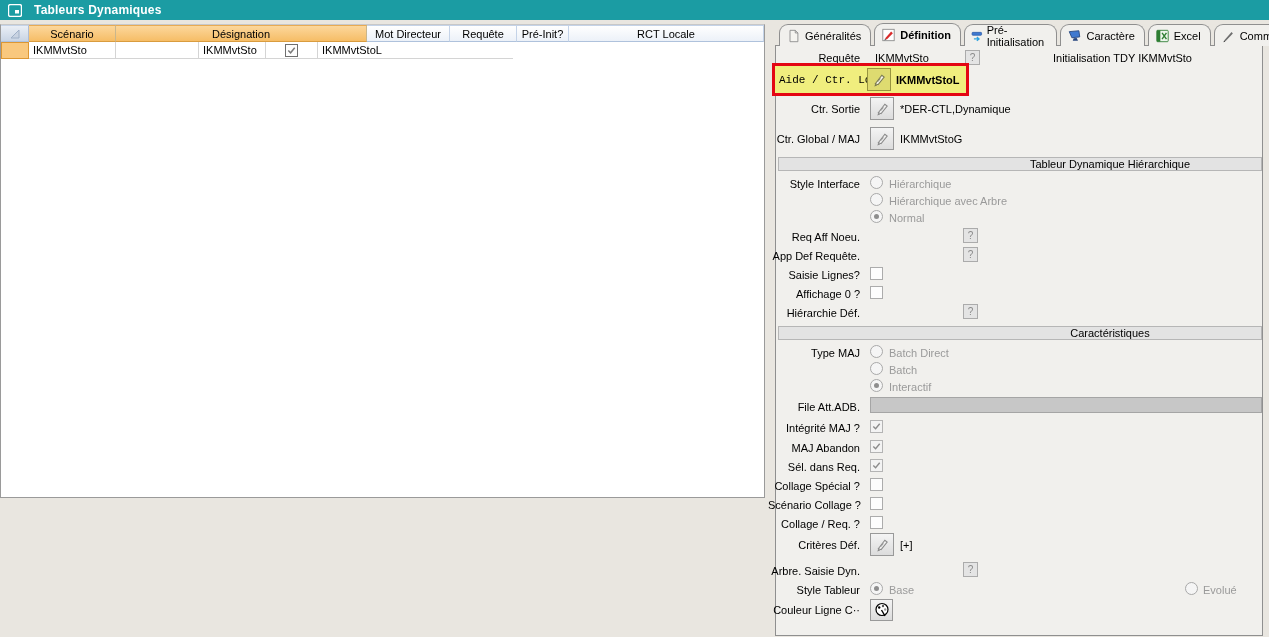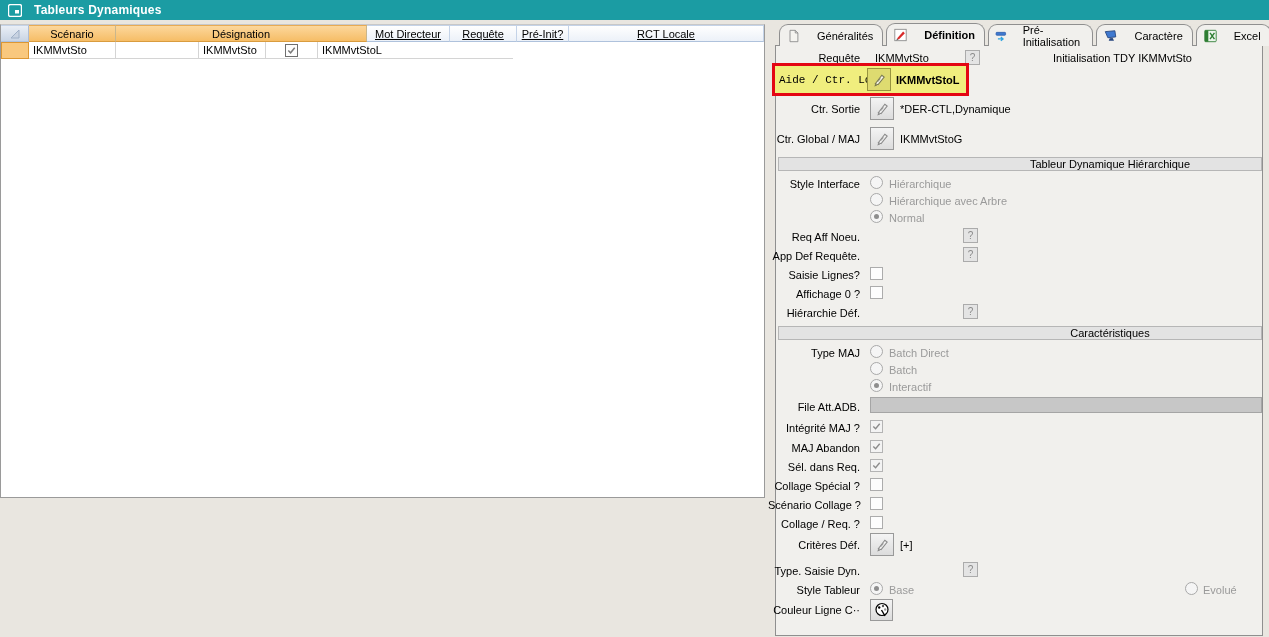--- a/index.html
+++ b/index.html
@@ -14,21 +14,21 @@
   .titlebar .ttext { margin-left:12px; font-size:12px; font-weight:bold; letter-spacing:.2px; }
 
   
   .table-area { position:absolute; left:0; top:24px; width:765px; height:474px;
     background:#fff; border:1px solid #9A9A9A; border-top:1px solid #C8C8C8; }
   .thead { display:flex; height:17px; }
   .th { height:17px; font-size:11px; line-height:16px; text-align:center; color:#000;
     border-right:1px solid #C9B68C; overflow:hidden; white-space:nowrap; }
   .th.orange { background:linear-gradient(#FCD79C,#F6BD66); border-top:1px solid #E8AB54; border-bottom:1px solid #D99C3F; }
   .th.bluish { background:linear-gradient(#FFFFFF,#ECF1F8); border-right:1px solid #C4D3E8;
-    border-top:1px solid #C4D3E8; border-bottom:1px solid #AFC2DC;text-decoration:underline; }
+    border-top:1px solid #C4D3E8; border-bottom:1px solid #AFC2DC; }
   .th.sel { background:linear-gradient(#EAEFF6,#C9D4E4); border-right:1px solid #AFBCD2;
     border-top:1px solid #C4D3E8; border-bottom:1px solid #AFC2DC;
     display:flex; align-items:center; justify-content:center; }
   .trow { display:flex; height:17px; }
   .td { height:17px; font-size:11px; line-height:16px; padding-left:4px; color:#000;
     border-right:1px solid #D4D4D4; border-bottom:1px solid #D4D4D4;
     overflow:hidden; white-space:nowrap; background:#fff; }
   .td.selcell { background:#F9C87E; border:1px solid #DD9733; padding:0; }
   .td.focus { border:2px solid #000; line-height:12px; padding-left:2px; }
   .td.cbcell { display:flex; align-items:center; justify-content:center; padding:0; }
@@ -39,21 +39,21 @@
   .cb { width:13px; height:13px; background:#FDFDFD; border:1px solid #ACACAC;
     display:flex; align-items:center; justify-content:center; }
   .cb.gray { background:#F3F3F3; border-color:#B4B4B4; color:#8C8C8C; }
   .cb.tbl { border-color:#6E6E6E; color:#7A7A7A; }
   .chk { width:11px; height:11px; display:block; }
 
   
   .panel-body { position:absolute; left:775px; top:45px; width:488px; height:591px;
     background:#F1F0ED; border:1px solid #8F8F8F; }
   .tabs { position:absolute; left:779px; top:24px; height:22px; display:flex; gap:3px; z-index:3; }
-  .tab { display:flex; align-items:center; gap:16px; padding:0 9px 0 6px; height:22px;
+  .tab { display:flex; align-items:center; gap:4px; padding:0 9px 0 6px; height:22px;
     background:#F1F0ED; border:1px solid #8F8F8F; border-bottom:none;
     border-radius:9px 9px 0 0; font-size:11px; color:#000; cursor:default; }
   .tab.active { font-weight:bold; height:23px; margin-top:-1px; z-index:4; }
   .tabicon { width:15px; height:14px; }
 
   
   .flabel { position:absolute; left:768px; width:92px; text-align:right;
     font-size:11px; line-height:13px; color:#000; white-space:nowrap; z-index:2; }
   .fvalue { position:absolute; font-size:11px; line-height:13px; color:#000; white-space:nowrap; z-index:2; }
   .qbtn { position:absolute; width:15px; height:15px; background:#E4E4E4; border:1px solid #ABABAB;
@@ -278,21 +278,21 @@
   <div class="flabel" style="top:539px">Critères Déf.</div>
   <div class="handbtn" style="left:870px; top:533px">
     <svg width="15" height="15" viewBox="0 0 16 16">
       <path d="M3.5 12.5 L10.5 3.5 L13 5.5 L6.5 13.5 Z" fill="#EFEFEF" stroke="#8A8A8A" stroke-width="1.1"></path>
       <path d="M3.5 12.5 l-1 3 l3 -1 Z" fill="#8A8A8A"></path>
       <path d="M6 10.5 L9 7" stroke="#8A8A8A" stroke-width="0.9"></path>
     </svg>
   </div>
   <div class="fvalue" style="left:900px; top:539px">[+]</div>
 
-  <div class="flabel" style="top:565px">Type. Saisie Dyn.</div>
+  <div class="flabel" style="top:565px">Arbre. Saisie Dyn.</div>
   <div class="qbtn" style="left:963px; top:562px">?</div>
 
   <div class="flabel" style="top:584px">Style Tableur</div>
   <div class="radio on" style="left:870px; top:582px"></div>
   <div class="rlabel" style="left:889px; top:584px">Base</div>
   <div class="radio" style="left:1185px; top:582px"></div>
   <div class="rlabel" style="left:1203px; top:584px">Evolué</div>
 
   <div class="flabel" style="top:604px">Couleur Ligne C··</div>
   <div class="handbtn" style="left:870px; top:599px; width:23px; height:22px">

